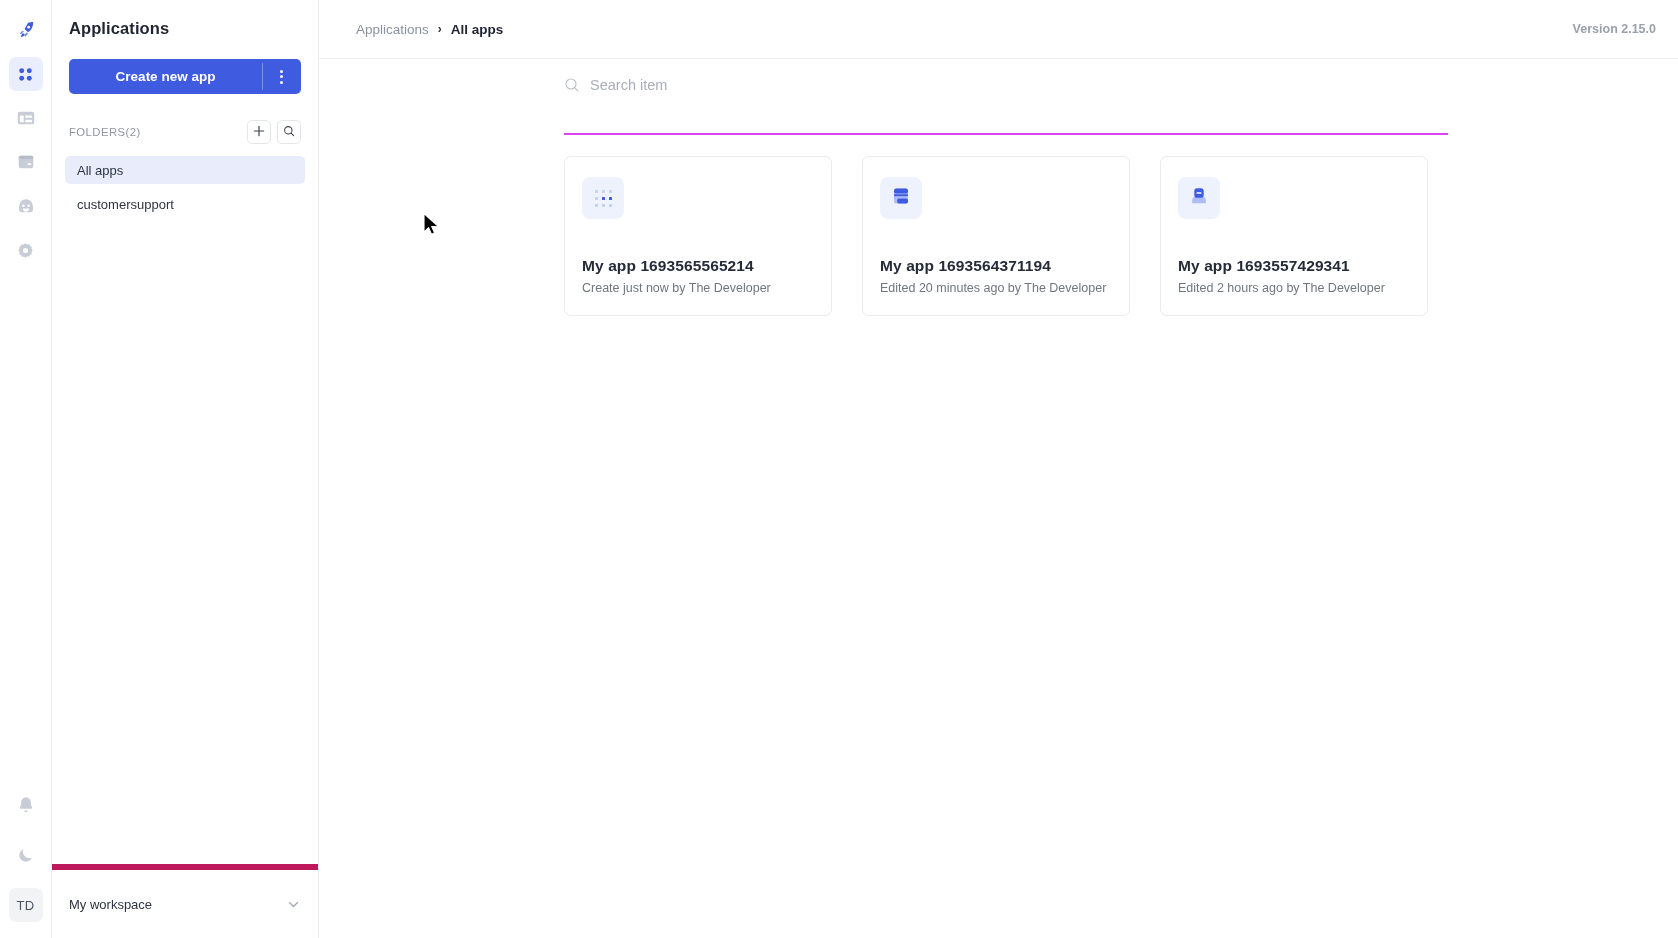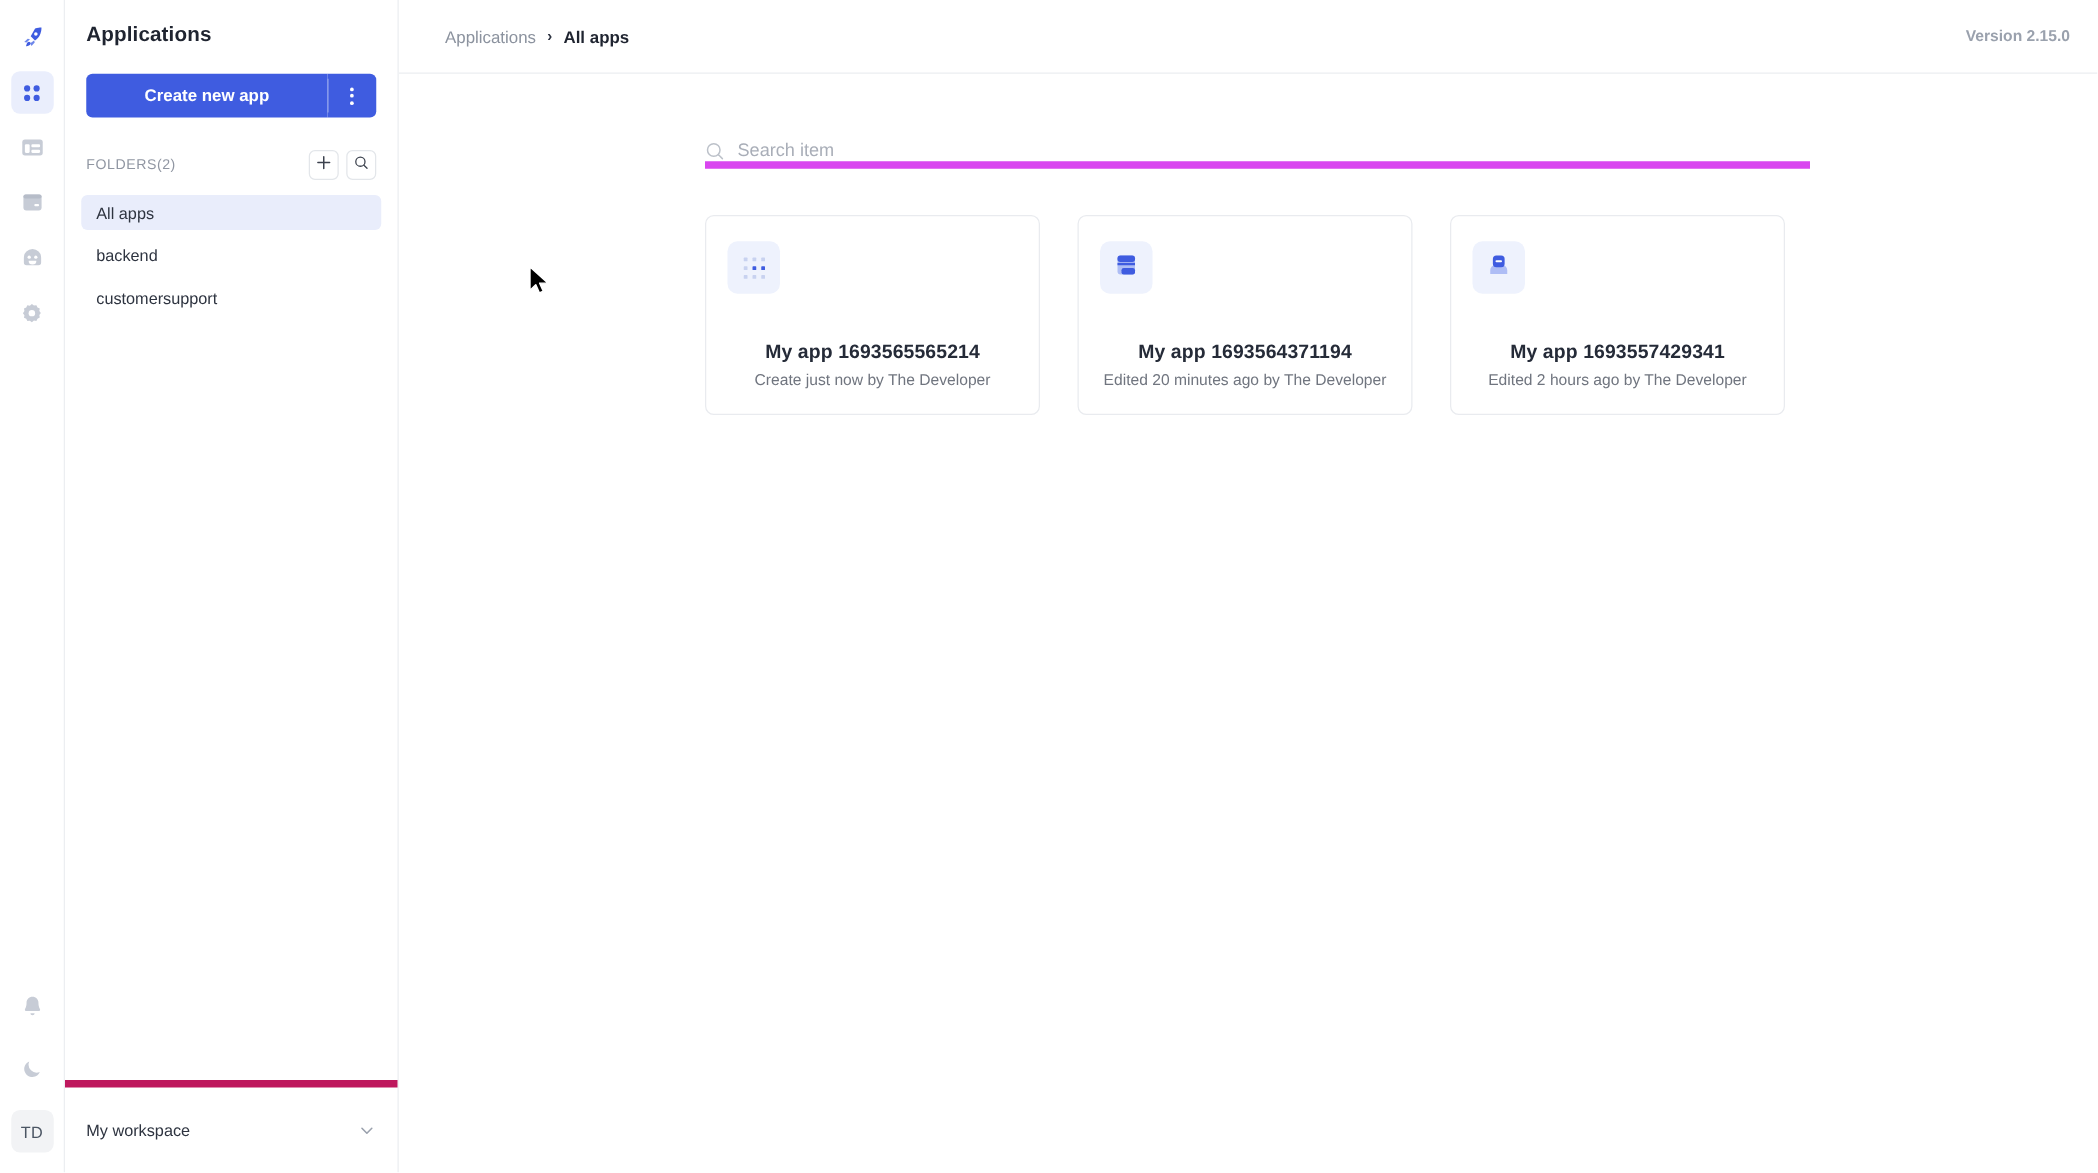--- a/index.html
+++ b/index.html
@@ -107,33 +107,33 @@
   }
   .crumb { font-size: 13.5px; color: #8b929e; cursor: pointer; }
   .crumb-sep { margin: 0 9px; color: #2c3240; font-size: 12px; font-weight: 700; }
   .crumb-current { font-size: 13.5px; color: #1f2430; font-weight: 700; }
   .version { margin-left: auto; font-size: 12.5px; color: #9aa1ad; font-weight: bold; }
 
   .content { flex: 1 1 auto; padding: 0 0 0 0; overflow: hidden; }
   .content-inner { width: 884px; margin-left: 245px; }
 
   .search-wrap {
-    display: flex; align-items: flex-end; gap: 10px;
-    height: 58px; border-bottom: 6px solid #d946ef;
+    display: flex; align-items: flex-start; gap: 10px;
+    height: 58px; border-bottom: 2px solid #d946ef;
     margin-top: 18px;
   }
   .search-icon { color: #bcc1c9; display: flex; }
   .search-input {
     border: none; outline: none; background: transparent;
     font-family: "Liberation Sans", sans-serif;
     font-size: 14.5px; color: #2e3440; width: 100%;
   }
   .search-input::placeholder { color: #a9aeb8; }
 
-  .cards { display: flex; gap: 30px; margin-top: 37px; text-align: center; }
+  .cards { display: flex; gap: 30px; margin-top: 21px; }
   .card {
     width: 268px; height: 160px;
     border: 1px solid #e9ebef; border-radius: 7px;
     background: #fff; padding: 20px 17px 0 17px;
     display: flex; flex-direction: column; cursor: pointer;
   }
   .card-icon {
     width: 42px; height: 42px; border-radius: 8px; background: #eef2fd;
     display: flex; align-items: center; justify-content: center;
   }
@@ -280,23 +280,20 @@
           </span>
         </div>
       </div>
     </div>
 
     <div class="folder-list">
       <div class="folder-item selected">
         <span>All apps</span>
       </div>
       <div class="folder-item">
-        <span>backend</span>
-      </div>
-      <div class="folder-item">
         <span>customersupport</span>
       </div>
     </div>
 
     <div class="panel-footer">
       <span class="ws-name">My workspace</span>
       <span class="chev">
         <svg width="15" height="15" viewBox="0 0 16 16" fill="none">
             <path d="m3.8 6 4.2 4.2L12.2 6" stroke="#9aa1ad" stroke-width="1.35" stroke-linecap="round" stroke-linejoin="round"></path>
           </svg>

